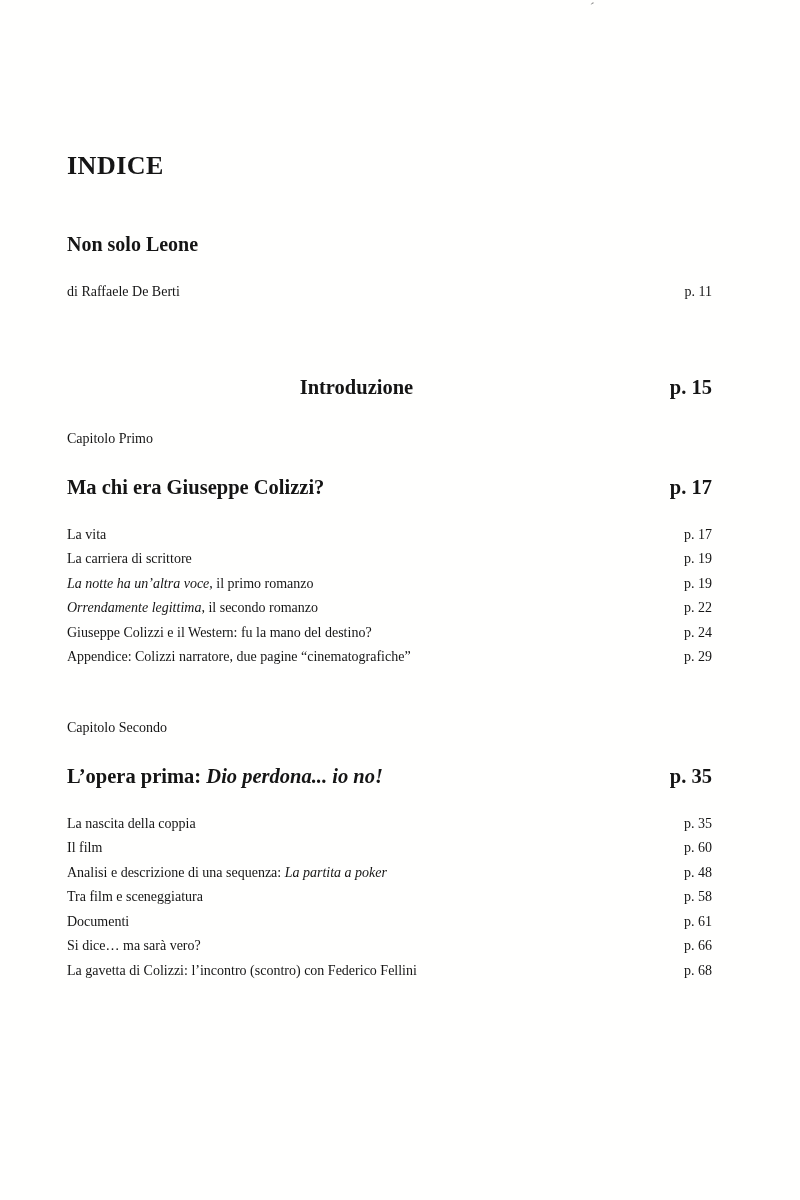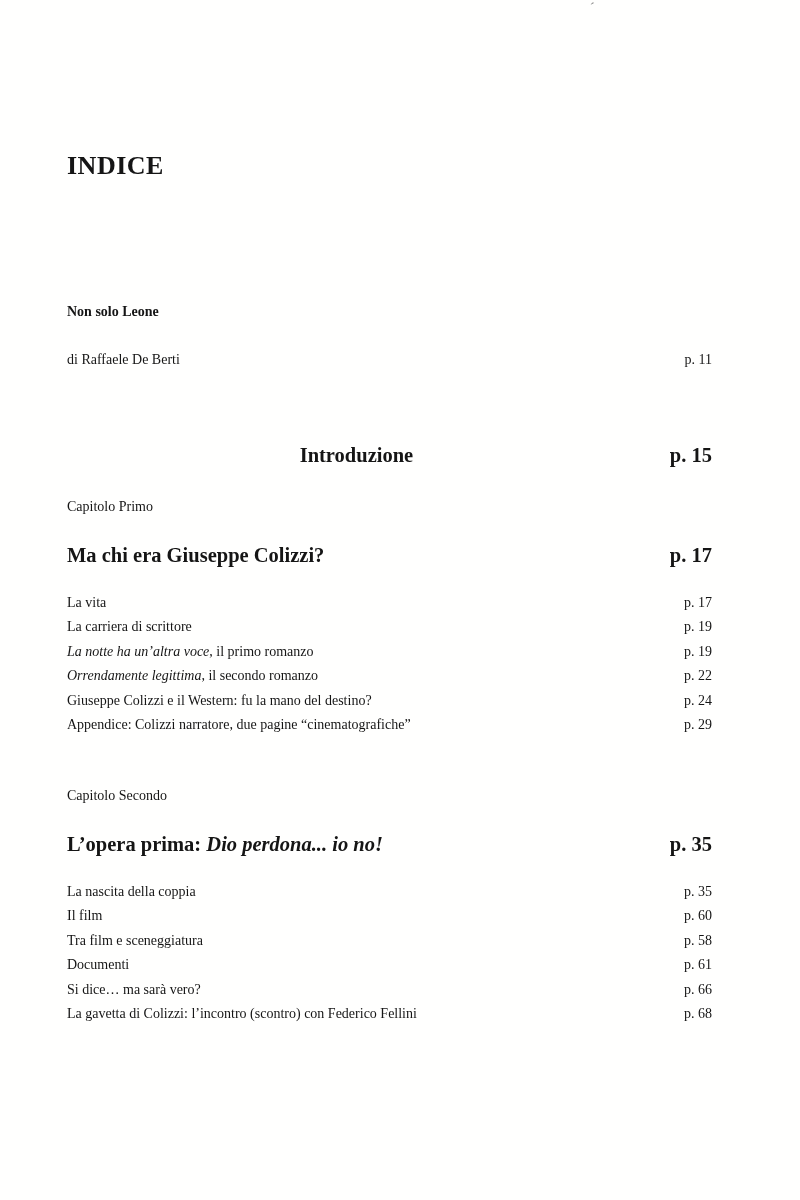--- a/index.html
+++ b/index.html
@@ -40,22 +40,22 @@
     align-items: baseline;
     font-size: 14px;
     line-height: 24.5px;
   }
   .row .label { flex: 1 1 auto; }
   .row .pagenum { flex: 0 0 auto; white-space: nowrap; margin-left: 24px; }
   .it { font-style: italic; }
   .bd { font-weight: bold; }
 
   .block-part-heading {
-    margin-top: 120px;
-    font-size: 14px;
+    margin-top: 52px;
+    font-size: 20px;
     font-weight: bold;
     line-height: 26px;
   }
   .block-byline { margin-top: 23px; }
   .block-section-heading {
     font-size: 20.5px;
     font-weight: bold;
     line-height: 26px;
   }
   .block-byline + .block-section-heading { margin-top: 69px; text-align: center; }
@@ -123,20 +123,24 @@
       </div>
       <div class="row block-entry">
         <span class="label"><span>La nascita della coppia</span></span>
         <span class="pagenum">p. 35</span>
       </div>
       <div class="row block-entry">
         <span class="label"><span>Il film</span></span>
         <span class="pagenum">p. 60</span>
       </div>
       <div class="row block-entry">
+        <span class="label"><span>Analisi e descrizione di una sequenza: </span><span class="it">La partita a poker</span></span>
+        <span class="pagenum">p. 48</span>
+      </div>
+      <div class="row block-entry">
         <span class="label"><span>Tra film e sceneggiatura</span></span>
         <span class="pagenum">p. 58</span>
       </div>
       <div class="row block-entry">
         <span class="label"><span>Documenti</span></span>
         <span class="pagenum">p. 61</span>
       </div>
       <div class="row block-entry">
         <span class="label"><span>Si dice… ma sarà vero?</span></span>
         <span class="pagenum">p. 66</span>

